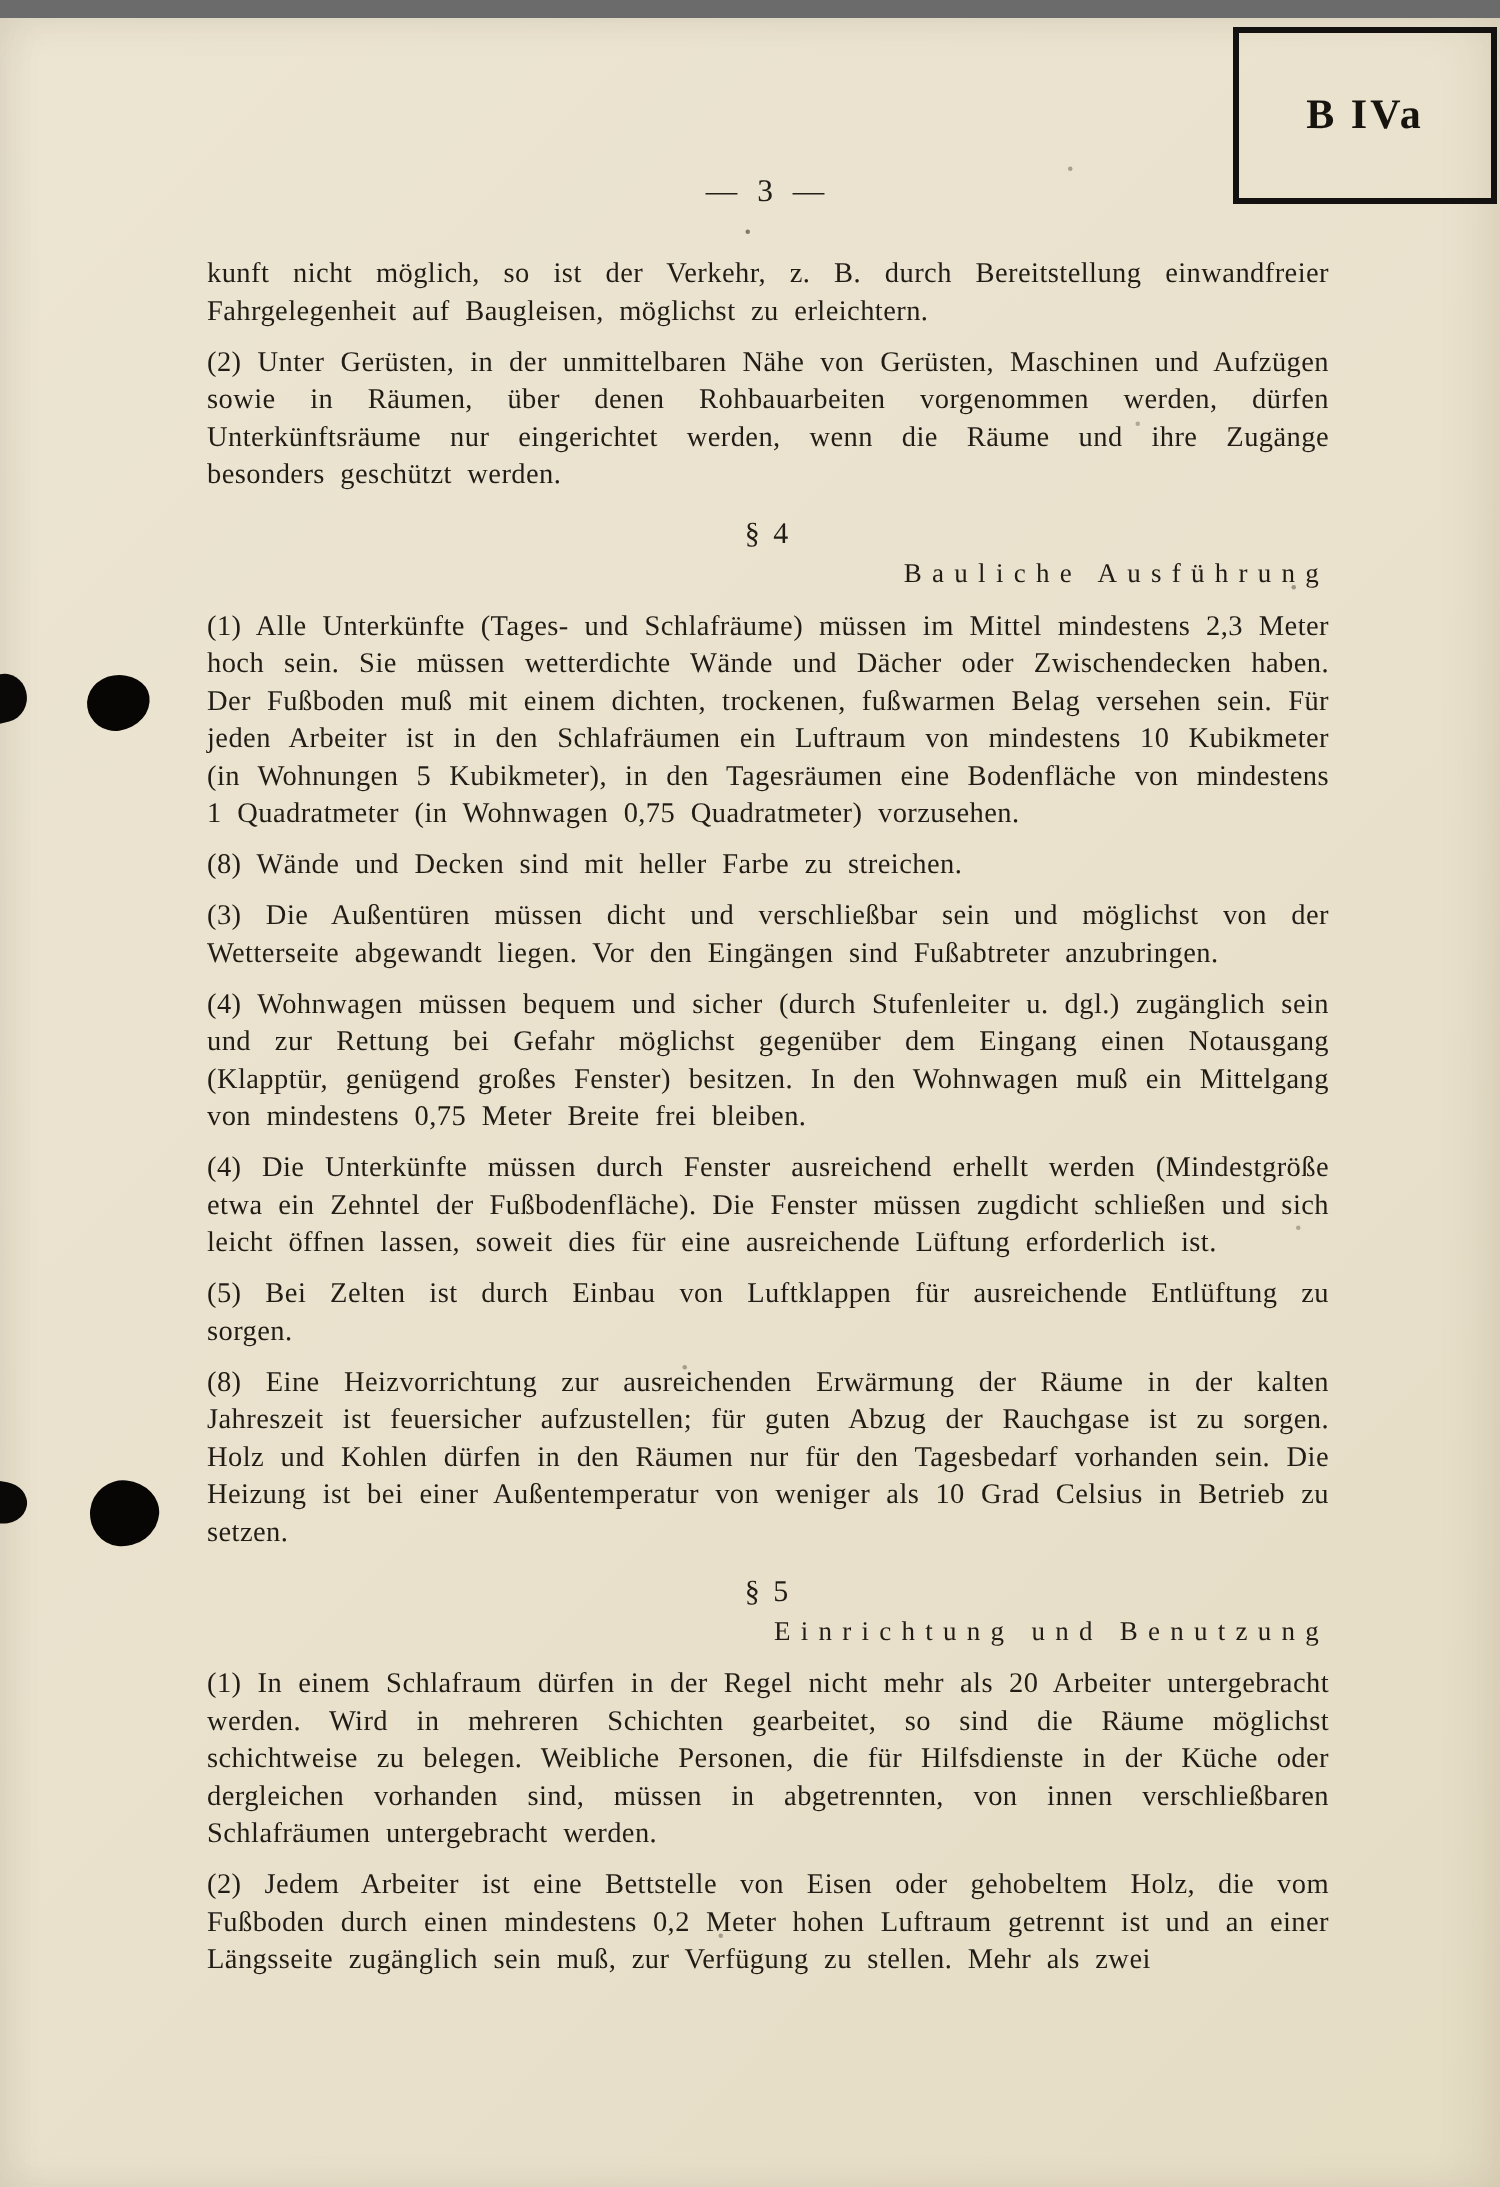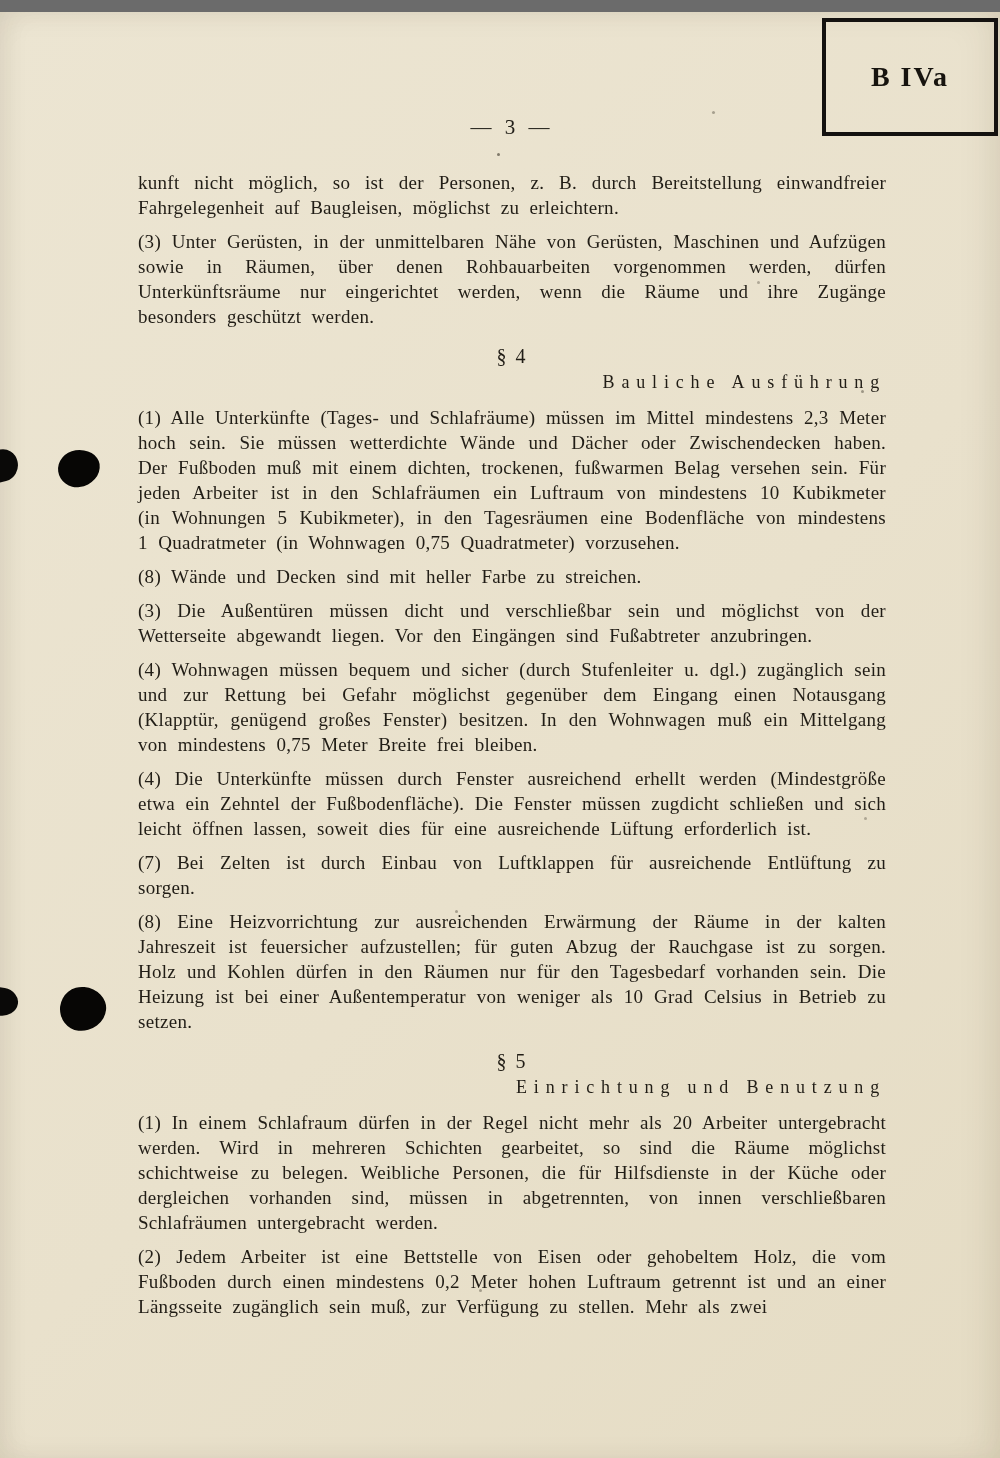--- a/index.html
+++ b/index.html
@@ -123,32 +123,32 @@
   <div class="page-number">— 3 —</div>
 
   <div class="punch-hole hole-a"></div>
   <div class="edge-mark edge-a"></div>
   <div class="punch-hole hole-b"></div>
   <div class="edge-mark edge-b"></div>
   <div class="speckles"></div>
 
   <div class="content">
 
-    <p class="para">kunft nicht möglich, so ist der Personen, z. B. durch Bereitstellung einwandfreier Fahrgelegenheit auf Baugleisen, möglichst zu erleichtern.</p>
-    <p class="para">(3) Unter Gerüsten, in der unmittelbaren Nähe von Gerüsten, Maschinen und Aufzügen sowie in Räumen, über denen Rohbauarbeiten vorgenommen werden, dürfen Unterkünftsräume nur eingerichtet werden, wenn die Räume und ihre Zugänge besonders geschützt werden.</p>
+    <p class="para">kunft nicht möglich, so ist der Verkehr, z. B. durch Bereitstellung einwandfreier Fahrgelegenheit auf Baugleisen, möglichst zu erleichtern.</p>
+    <p class="para">(2) Unter Gerüsten, in der unmittelbaren Nähe von Gerüsten, Maschinen und Aufzügen sowie in Räumen, über denen Rohbauarbeiten vorgenommen werden, dürfen Unterkünftsräume nur eingerichtet werden, wenn die Räume und ihre Zugänge besonders geschützt werden.</p>
 
     <div class="section-number">§ 4</div>
     <div class="section-title">Bauliche Ausführung</div>
 
     <p class="para">(1) Alle Unterkünfte (Tages- und Schlafräume) müssen im Mittel mindestens 2,3 Meter hoch sein. Sie müssen wetterdichte Wände und Dächer oder Zwischendecken haben. Der Fußboden muß mit einem dichten, trockenen, fußwarmen Belag versehen sein. Für jeden Arbeiter ist in den Schlafräumen ein Luftraum von mindestens 10 Kubikmeter (in Wohnungen 5 Kubikmeter), in den Tagesräumen eine Bodenfläche von mindestens 1 Quadratmeter (in Wohnwagen 0,75 Quadratmeter) vorzusehen.</p>
     <p class="para">(8) Wände und Decken sind mit heller Farbe zu streichen.</p>
     <p class="para">(3) Die Außentüren müssen dicht und verschließbar sein und möglichst von der Wetterseite abgewandt liegen. Vor den Eingängen sind Fußabtreter anzubringen.</p>
     <p class="para">(4) Wohnwagen müssen bequem und sicher (durch Stufenleiter u. dgl.) zugänglich sein und zur Rettung bei Gefahr möglichst gegenüber dem Eingang einen Notausgang (Klapptür, genügend großes Fenster) besitzen. In den Wohnwagen muß ein Mittelgang von mindestens 0,75 Meter Breite frei bleiben.</p>
     <p class="para">(4) Die Unterkünfte müssen durch Fenster ausreichend erhellt werden (Mindestgröße etwa ein Zehntel der Fußbodenfläche). Die Fenster müssen zugdicht schließen und sich leicht öffnen lassen, soweit dies für eine ausreichende Lüftung erforderlich ist.</p>
-    <p class="para">(7) Bei Zelten ist durch Einbau von Luftklappen für ausreichende Entlüftung zu sorgen.</p>
+    <p class="para">(5) Bei Zelten ist durch Einbau von Luftklappen für ausreichende Entlüftung zu sorgen.</p>
     <p class="para">(8) Eine Heizvorrichtung zur ausreichenden Erwärmung der Räume in der kalten Jahreszeit ist feuersicher aufzustellen; für guten Abzug der Rauchgase ist zu sorgen. Holz und Kohlen dürfen in den Räumen nur für den Tagesbedarf vorhanden sein. Die Heizung ist bei einer Außentemperatur von weniger als 10 Grad Celsius in Betrieb zu setzen.</p>
 
     <div class="section-number">§ 5</div>
     <div class="section-title">Einrichtung und Benutzung</div>
 
     <p class="para">(1) In einem Schlafraum dürfen in der Regel nicht mehr als 20 Arbeiter untergebracht werden. Wird in mehreren Schichten gearbeitet, so sind die Räume möglichst schichtweise zu belegen. Weibliche Personen, die für Hilfsdienste in der Küche oder dergleichen vorhanden sind, müssen in abgetrennten, von innen verschließbaren Schlafräumen untergebracht werden.</p>
     <p class="para">(2) Jedem Arbeiter ist eine Bettstelle von Eisen oder gehobeltem Holz, die vom Fußboden durch einen mindestens 0,2 Meter hohen Luftraum getrennt ist und an einer Längsseite zugänglich sein muß, zur Verfügung zu stellen. Mehr als zwei</p>
 
   </div>
 

